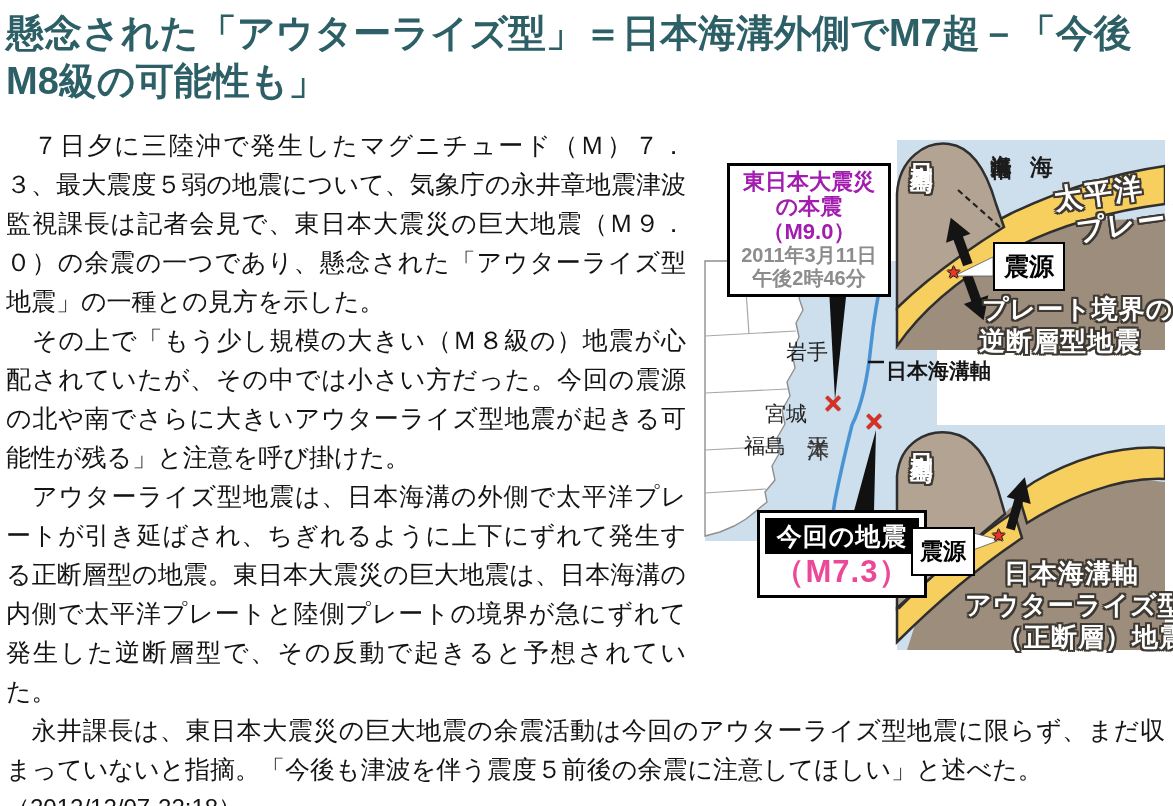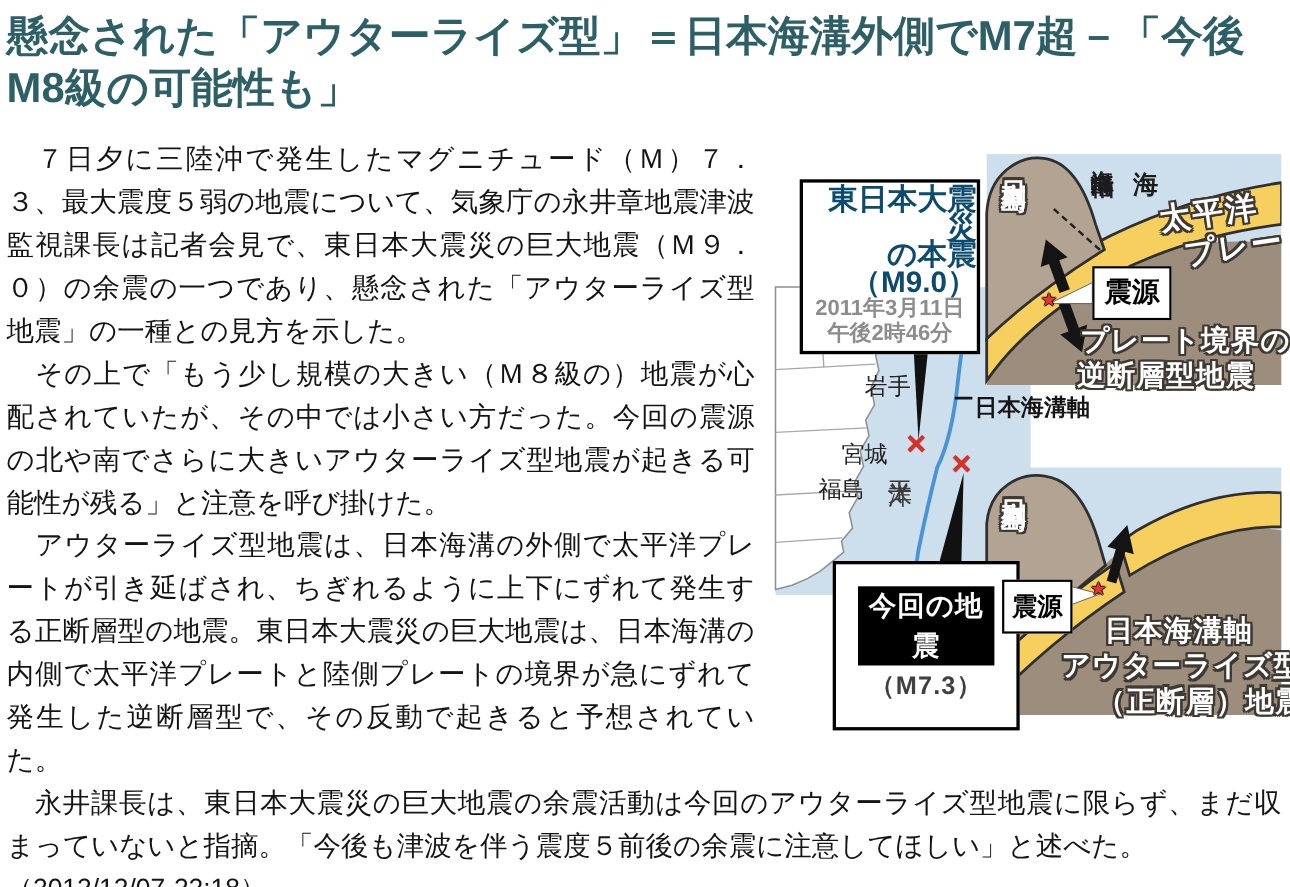--- a/index.html
+++ b/index.html
@@ -18,27 +18,27 @@
   .abs{position:absolute;}
 
   .vtext{writing-mode:vertical-rl;text-orientation:upright;letter-spacing:2px;}
 
   .outline-white{color:#fff;font-weight:bold;
     text-shadow:-2px -2px 0 #3e3a33,2px -2px 0 #3e3a33,-2px 2px 0 #3e3a33,2px 2px 0 #3e3a33,
                 -2px 0 0 #3e3a33,2px 0 0 #3e3a33,0 -2px 0 #3e3a33,0 2px 0 #3e3a33;}
 
   .mainshock-box{left:25px;top:33px;width:164px;background:#fff;border:3px solid #000;
     box-sizing:border-box;text-align:center;padding:3px 0 4px 0;}
-  .mainshock-box .bold-line{font-size:27px;font-weight:bold;line-height:25px;color:#0c4a6e;text-align:right;}
+  .mainshock-box .bold-line{font-size:22px;font-weight:bold;line-height:25px;color:#a21caf;}
   .mainshock-box .date-line{font-size:20px;font-weight:bold;line-height:23px;color:#8c8c8c;}
 
   .current-box{left:55px;top:380px;width:170px;background:#fff;border:3px solid #000;
-    box-sizing:border-box;text-align:center;padding:20px;}
+    box-sizing:border-box;text-align:center;padding:5px;}
   .current-box .bar{background:#000;color:#fff;font-weight:bold;font-size:25px;line-height:36px;letter-spacing:1px;}
-  .current-box .mag{color:#404040;font-size:23px;font-weight:bold;line-height:36px;letter-spacing:1px;}
+  .current-box .mag{color:#ec4899;font-size:31px;font-weight:bold;line-height:36px;letter-spacing:1px;}
 
   .shingen{background:#fff;border:2px solid #000;color:#000;font-weight:bold;text-align:right;}
   .shingen.top-p{left:291px;top:112px;font-size:25px;padding:3px 9px;}
   .shingen.bot-p{left:209px;top:397px;font-size:23px;padding:3px 7px;}
 
   .map-label{font-size:21px;font-weight:normal;color:#222;}
   .trench-label{left:184px;top:221px;font-size:21px;font-weight:bold;color:#151515;}
 
   .xmark{width:28px;height:28px;line-height:28px;text-align:center;font-size:31px;font-weight:bold;
     color:#d93025;text-shadow:0 0 1px #8c1d12;}

